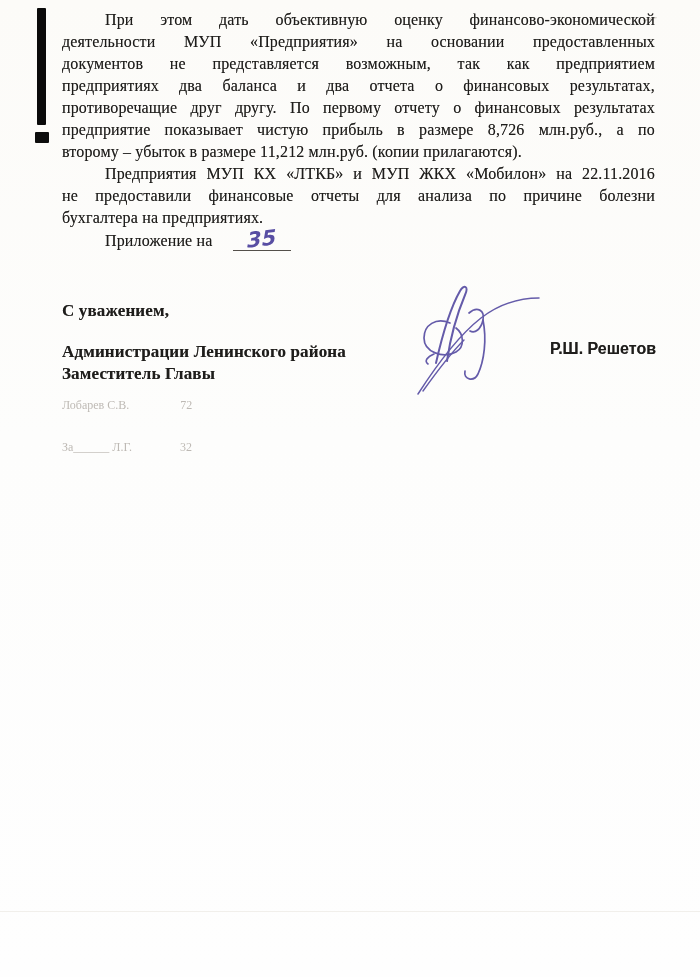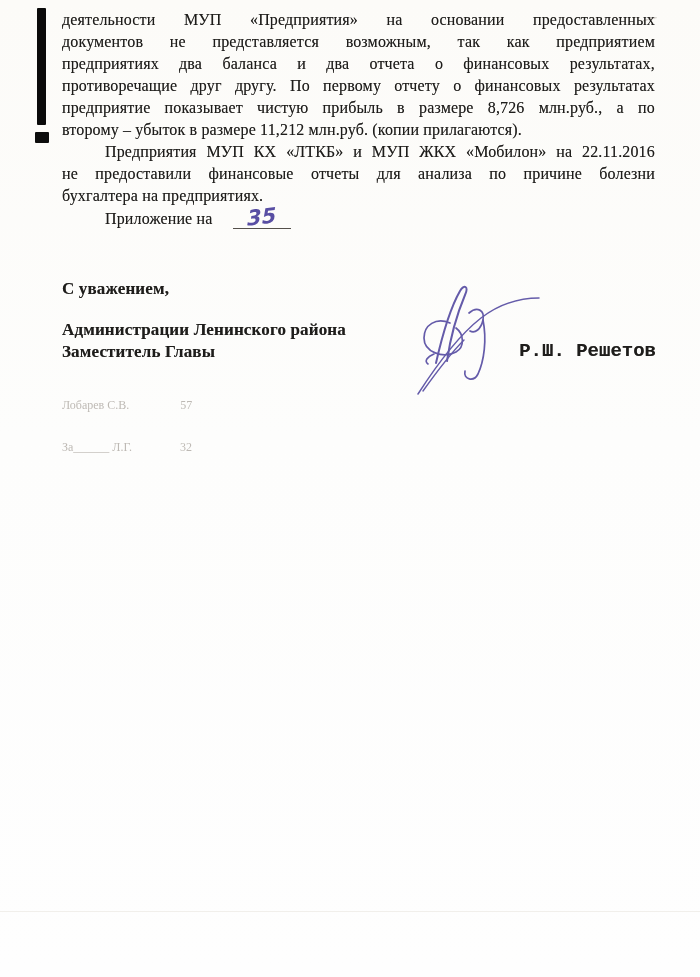--- a/index.html
+++ b/index.html
@@ -53,22 +53,22 @@
     font-family: "DejaVu Sans", sans-serif; font-style: italic;
     font-size: 21px; color: #584ea3; font-weight: bold;
     transform: rotate(-7deg) skewX(-6deg);
     text-shadow: none;
   }
   .closing { margin-top: 48px; font-weight: bold; font-size: 17px; height: 22px; }
   .signer-title { margin-top: 18px; font-weight: bold; font-size: 17px; }
   .signer-title .tline { height: 22px; }
   .signer-name {
     position: absolute; right: 44px; top: 340px;
-    font-weight: bold; font-size: 19px;
-    font-family: Liberation Mono, monospace;
+    font-weight: bold; font-size: 16px;
+    font-family: Liberation Sans, sans-serif;
     color: #1e1d1b; text-shadow: 0 0 .5px rgba(45,42,40,.55);
     white-space: nowrap;
   }
   .executors {
     position: absolute; left: 62px; top: 370px;
     font-size: 12px; line-height: 14px; white-space: pre;
     color: #b3aea8; opacity: .85; filter: blur(.4px);
     font-family: "Liberation Serif", "DejaVu Serif", serif;
   }
   .signature-svg { position: absolute; left: 385px; top: 272px; }
@@ -79,20 +79,28 @@
 <div class="page">
 
   <div class="artifact-bar"></div>
   <div class="artifact-square"></div>
   <div class="artifact-topright"></div>
   <div class="artifact-bottomline"></div>
 
   <div class="content">
 
     <div>
+        <div class="tline just">
+          <span class="ind">При</span>
+          <span>этом</span>
+          <span>дать</span>
+          <span>объективную</span>
+          <span>оценку</span>
+          <span>финансово-экономической</span>
+        </div>
         <div class="tline just">
           <span>деятельности</span>
           <span>МУП</span>
           <span>«Предприятия»</span>
           <span>на</span>
           <span>основании</span>
           <span>предоставленных</span>
         </div>
         <div class="tline just">
           <span>документов</span>
@@ -186,17 +194,17 @@
       <path stroke-width="1.5" d="M418,394 C436,366 458,336 481,318 C502,302 524,298 539,298"></path>
       <path stroke-width="1.4" d="M423,391 C438,370 452,352 464,340"></path>
       <path stroke-width="1.7" d="M450,323 C436,317 424,325 424,338 C424,352 443,359 456,352 C465,347 464,334 456,328"></path>
       <path stroke-width="1.7" d="M469,313 C477,306 485,310 483,320 C481,329 475,334 470,331"></path>
       <path stroke-width="1.7" d="M483,320 C487,340 484,361 478,374 C474,382 463,380 465,371"></path>
       <path stroke-width="1.6" d="M434,354 C427,357 424,361 428,364"></path>
     </g>
   </svg>
 
   <div class="executors">
-    <div>Лобарев С.В.                 57</div>
+    <div>Лобарев С.В.                 72</div>
     <div>За______ Л.Г.                32</div>
   </div>
 
 </div>
 
 </body></html>

